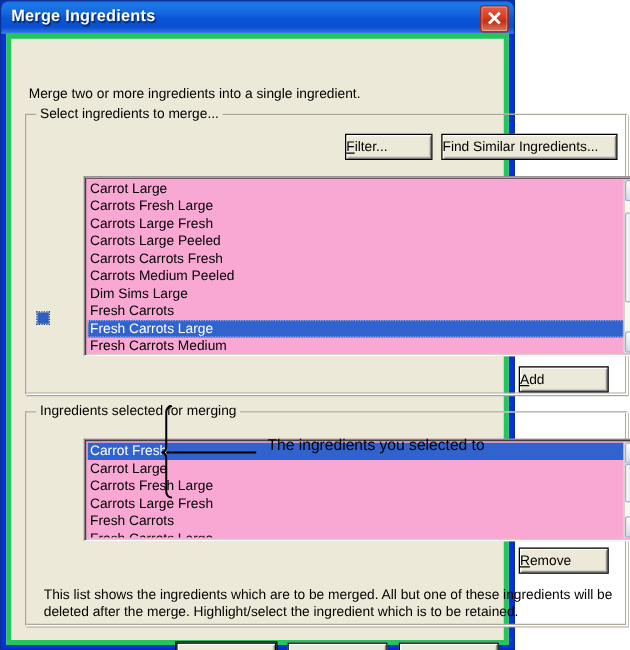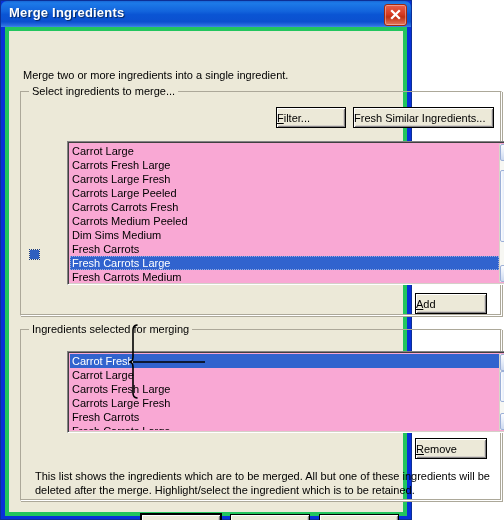--- a/index.html
+++ b/index.html
@@ -259,32 +259,32 @@
     <div class="groupbox" style="left:11px; top:60px; width:482px; height:225px;">
       <div class="groupbox-inner"></div>
       <div class="group-label">Select ingredients to merge...</div>
     </div>
 
     <div class="btn" style="left:267px; top:76px; width:70px; height:21px;">
       <span><u>F</u>ilter...</span>
     </div>
 
     <div class="btn" style="left:344px; top:76px; width:141px; height:21px;">
-      <span>Fresh Similar Ingredients...</span>
+      <span>Find Similar Ingredients...</span>
     </div>
 
     <div class="listbox" style="left:26px; top:110px; width:452px; height:144px;">
       <div class="listbox-items" id="list1-items">
           <div class="lb-item">Carrot Large</div>
           <div class="lb-item">Carrots Fresh Large</div>
           <div class="lb-item">Carrots Large Fresh</div>
           <div class="lb-item">Carrots Large Peeled</div>
           <div class="lb-item">Carrots Carrots Fresh</div>
           <div class="lb-item">Carrots Medium Peeled</div>
-          <div class="lb-item">Dim Sims Medium</div>
+          <div class="lb-item">Dim Sims Large</div>
           <div class="lb-item">Fresh Carrots</div>
           <div class="lb-item selected">Fresh Carrots Large</div>
           <div class="lb-item">Fresh Carrots Medium</div>
         </div>
       <div class="vscroll">
         <div class="sb-btn up">
           <svg width="7" height="5" viewBox="0 0 7 5">
               <path d="M3.5 0.4 L6.6 4.6 L0.4 4.6 Z" fill="#2b4a8b"></path>
             </svg>
         </div>
@@ -369,13 +369,14 @@
   </div>
 </div>
 
 <div id="annotation-layer">
   <svg width="504" height="520">
 
     <path d="M137 325 q -4 0.5 -4 5 L133 357 q 0 5 -4 5 q 4 0 4 5 L133 393 q 0 4.5 4 5" stroke="#000000" stroke-width="1.6" fill="none" stroke-linecap="round"></path>
 
     <path d="M133 362 L205 362" stroke="#000000" stroke-width="1.6" fill="none"></path>
   </svg>
+  <div class="anno-text" style="left:214px; top:347px;">The ingredients you selected to</div>
 </div>
 
 </body></html>

